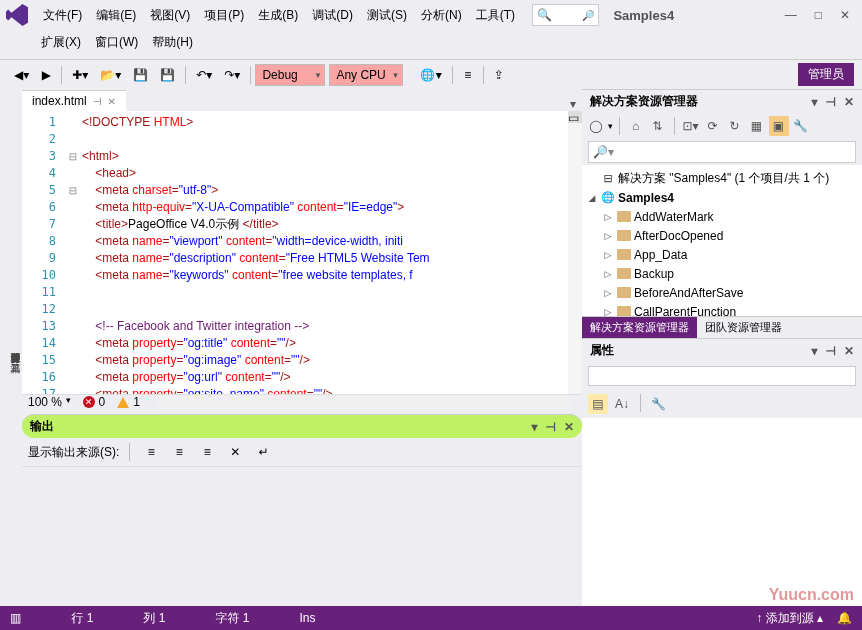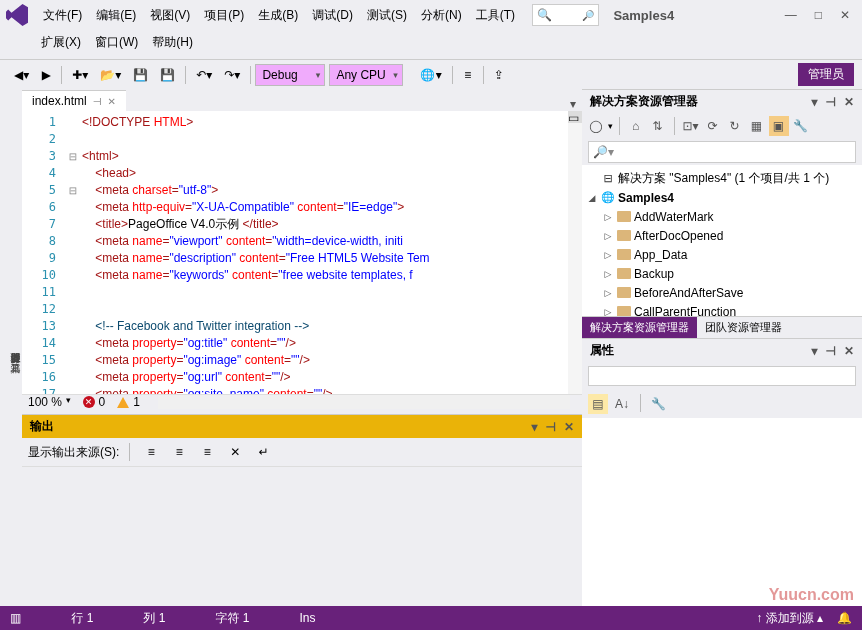--- a/index.html
+++ b/index.html
@@ -8,21 +8,21 @@
 .vs-logo { width: 22px; height: 22px; background: #5c2d91; clip-path: polygon(75% 0, 100% 15%, 100% 85%, 75% 100%, 25% 60%, 10% 75%, 0 65%, 0 35%, 10% 25%, 25% 40%); margin-right: 8px; }
 .menu-item { padding: 4px 7px; color: #000000; cursor: pointer; }
 .menu-row2 { display: flex; align-items: center; padding: 0 34px 4px; }
 .quicklaunch { display: flex; align-items: center; margin-left: 10px; border: 1px solid #ccc; background: #fff; height: 22px; padding: 0 4px; }
 .quicklaunch input { border: none; outline: none; width: 30px; font-size: 11px; }
 .titletext { margin-left: 14px; color: #525252; font-weight: 600; font-size: 13px; }
 .winbtns { margin-left: auto; display: flex; gap: 18px; color: #555; padding-right: 6px; }
 .toolbar { height: 30px; background: #eeeef2; display: flex; align-items: center; padding: 0 8px; border-top: 1px solid #ccc; }
 .tb-btn { padding: 2px 4px; margin: 0 2px; display: flex; align-items: center; min-width: 18px; height: 22px; justify-content: center; }
 .tb-sep { width: 1px; height: 18px; background: #bbb; margin: 0 4px; }
-.tb-dropdown { border: 1px solid #bbb; background: #f0abfc; height: 22px; padding: 0 16px 0 6px; display: flex; align-items: center; position: relative; min-width: 70px; }
+.tb-dropdown { border: 1px solid #bbb; background: #fca5a5; height: 22px; padding: 0 16px 0 6px; display: flex; align-items: center; position: relative; min-width: 70px; }
 .tb-dropdown::after { content: '▾'; position: absolute; right: 4px; font-size: 9px; color: #555; }
 .run-btn { border: 1px solid #c50f1f; background: #fff; height: 22px; padding: 0 18px 0 6px; display: flex; align-items: center; color: #c50f1f; position: relative; }
 .run-btn::before { content: '▶'; color: #388a34; margin-right: 6px; font-size: 9px; }
 .run-btn::after { content: '▾'; position: absolute; right: 4px; font-size: 9px; }
 .admin-badge { background: #68217a; color: #fff; padding: 3px 10px; margin-left: auto; }
 .mainrow { flex: 1; display: flex; overflow: hidden; }
 .leftstrip { width: 22px; background: #eeeef2; writing-mode: vertical-rl; text-orientation: upright; font-size: 10px; color: #444; text-align: center; padding-top: 6px; }
 .centercol { flex: 1; display: flex; flex-direction: column; overflow: hidden; }
 .tabbar { height: 22px; background: #eeeef2; display: flex; align-items: flex-end; }
 .tab { background: #fff; border-top: 1px solid #ccc; padding: 3px 10px; display: flex; align-items: center; gap: 6px; }
@@ -32,28 +32,28 @@
 .editor { flex: 1; background: #fff; display: flex; overflow: hidden; position: relative; }
 .gutter { width: 42px; background: #fff; text-align: right; color: #2b91af; padding-top: 3px; }
 .gutter div { padding: 0 8px; line-height: 17px; font-family: Consolas, monospace; }
 .fold { width: 18px; padding-top: 3px; color: #888; }
 .fold div { height: 17px; line-height: 17px; text-align: center; font-size: 10px; }
 .code { flex: 1; padding-top: 3px; font-family: Consolas, monospace; line-height: 17px; white-space: pre; overflow: hidden; }
 .c-tag { color: #a31515; }
 .c-attr { color: #ff0000; }
 .c-val { color: #0000ff; }
 .c-txt { color: #000; }
-.c-cmt { color: #0c4a6e; }
+.c-cmt { color: #701a75; }
 .scroll-splitter { width: 14px; background: #f5f5f5; display: flex; flex-direction: column; }
 .editor-status { height: 20px; background: #eeeef2; display: flex; align-items: flex-start; padding: 0 6px; gap: 12px; font-size: 11px; border-top: 1px solid #ddd; }
 .err-ico { width: 12px; height: 12px; border-radius: 50%; background: #c50f1f; color: #fff; font-size: 9px; text-align: center; line-height: 12px; }
 .warn-ico { width: 0; height: 0; border-left: 6px solid transparent; border-right: 6px solid transparent; border-bottom: 11px solid #f5a623; }
 .output { height: 192px; display: flex; flex-direction: column; }
 .panel-title { background: #eeeef2; padding: 3px 8px; font-weight: 600; display: flex; align-items: center; border-top: 1px solid #ccc; }
-.panel-title-active { background: #eab308; }
+.panel-title-active { background: #bef264; border-radius: 12px; }
 .panel-tools { margin-left: auto; display: flex; gap: 8px; color: #555; font-size: 10px; }
 .output-toolbar { background: #eeeef2; padding: 3px 6px; display: flex; align-items: center; gap: 6px; border-bottom: 1px solid #ddd; }
 .output-toolbar select { width: 260px; height: 20px; border: 1px solid #bbb; }
 .output-body { flex: 1; background: #fff; padding: 4px 8px; font-family: Consolas, monospace; white-space: pre-line; line-height: 16px; }
 .rightcol { width: 280px; display: flex; flex-direction: column; background: #eeeef2; }
 .se-toolbar { height: 26px; display: flex; align-items: center; padding: 0 4px; gap: 2px; }
 .se-btn { width: 20px; height: 20px; display: flex; align-items: center; justify-content: center; color: #555; font-size: 12px; }
 .se-search { display: flex; align-items: center; margin: 2px 6px; border: 1px solid #ccc; background: #fff; height: 22px; padding: 0 4px; }
 .se-search input { border: none; outline: none; flex: 1; color: #888; }
 .tree { flex: 1; background: #fff; padding: 4px 0; overflow: auto; }

